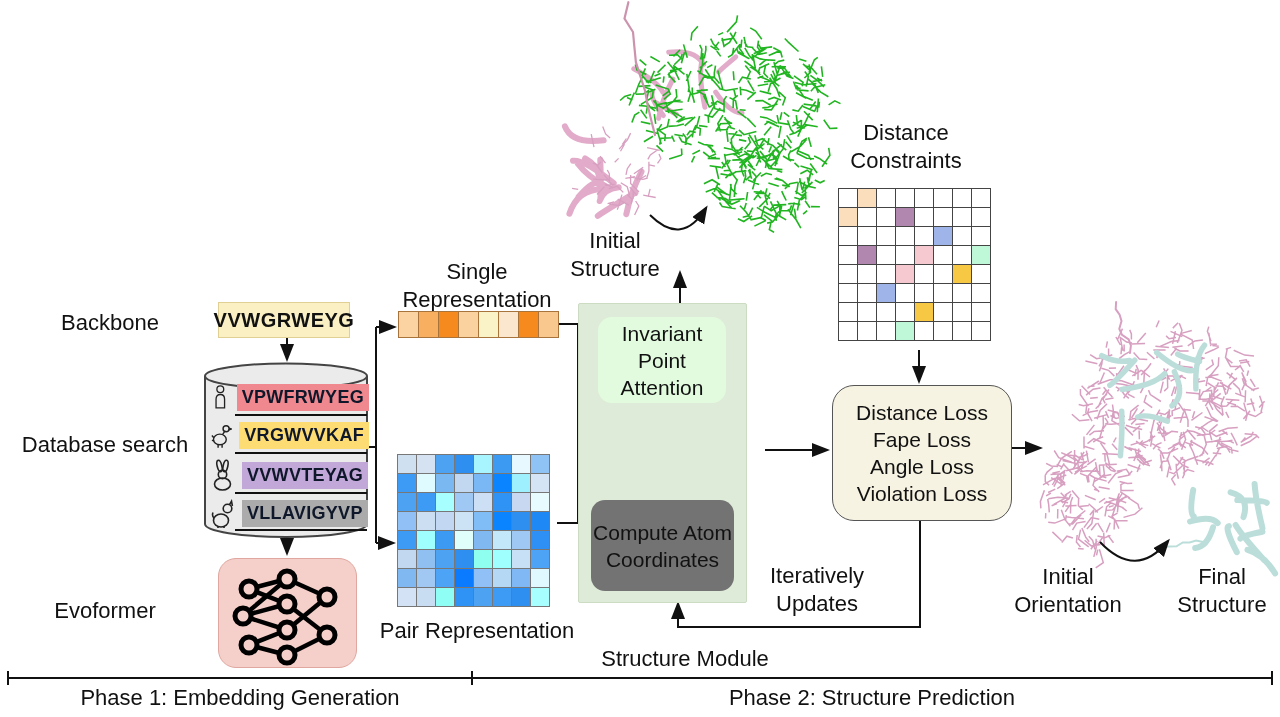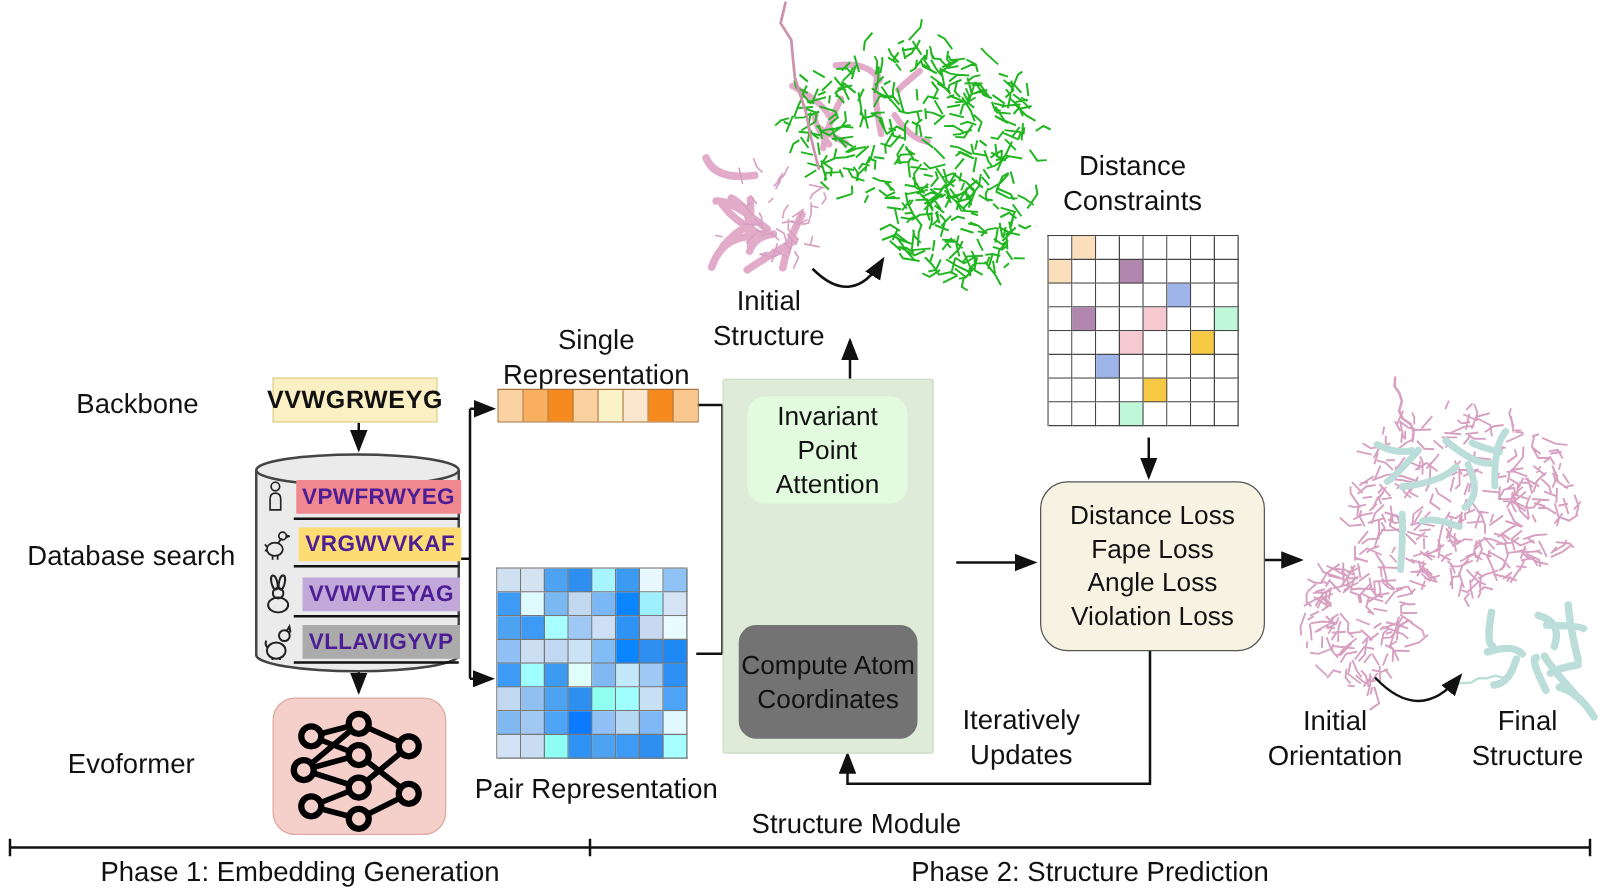--- a/index.html
+++ b/index.html
@@ -4,21 +4,21 @@
 <style>
   html,body{margin:0;padding:0;background:#fff;}
   #canvas{position:relative;width:1280px;height:717px;background:#ffffff;overflow:hidden;
           font-family:"Liberation Sans",sans-serif;color:#111;}
   .lbl{position:absolute;font-size:22px;line-height:28px;text-align:center;white-space:normal;}
   
   #seq-box{position:absolute;left:218px;top:302px;width:130px;height:34px;background:#FAF0C4;
            border:1px solid #E0D093;display:flex;align-items:center;justify-content:center;
            font-size:20px;font-weight:600;letter-spacing:.5px;}
   .db-row{position:absolute;left:211px;width:158px;height:32px;display:flex;align-items:center;gap:7px;}
-  .db-chip{font-size:18px;font-weight:600;letter-spacing:.3px;padding:3px 5px;color:#4c1d95;}
+  .db-chip{font-size:18px;font-weight:600;letter-spacing:.3px;padding:3px 5px;color:#0f172a;}
   .db-line{position:absolute;left:235px;width:132px;height:0;border-top:2px solid #111;}
   
   #single-row{position:absolute;left:398px;top:311px;display:flex;border:1px solid #A9743B;}
   .s-cell{width:19px;height:25px;border-right:1px solid #A9743B;}
   .s-cell:last-child{border-right:none;}
   
   #pair-grid{position:absolute;left:397px;top:454px;display:grid;grid-template-columns:repeat(8,19px);
              grid-auto-rows:19px;border-top:1px solid #777;border-left:1px solid #777;}
   #pair-grid .g-cell{border-right:1px solid #777;border-bottom:1px solid #777;}
   

